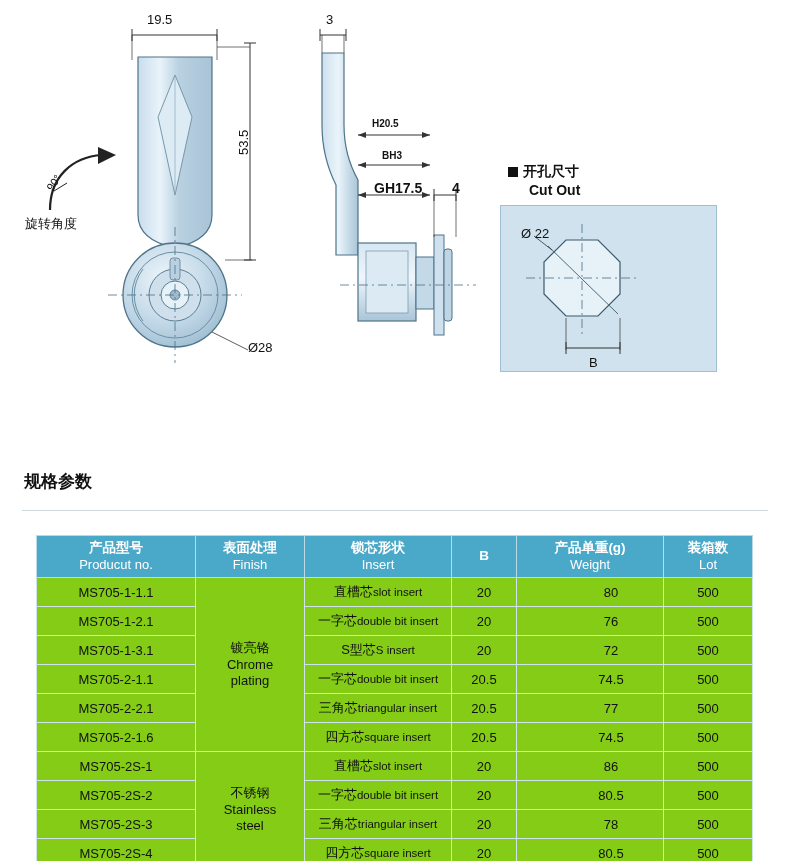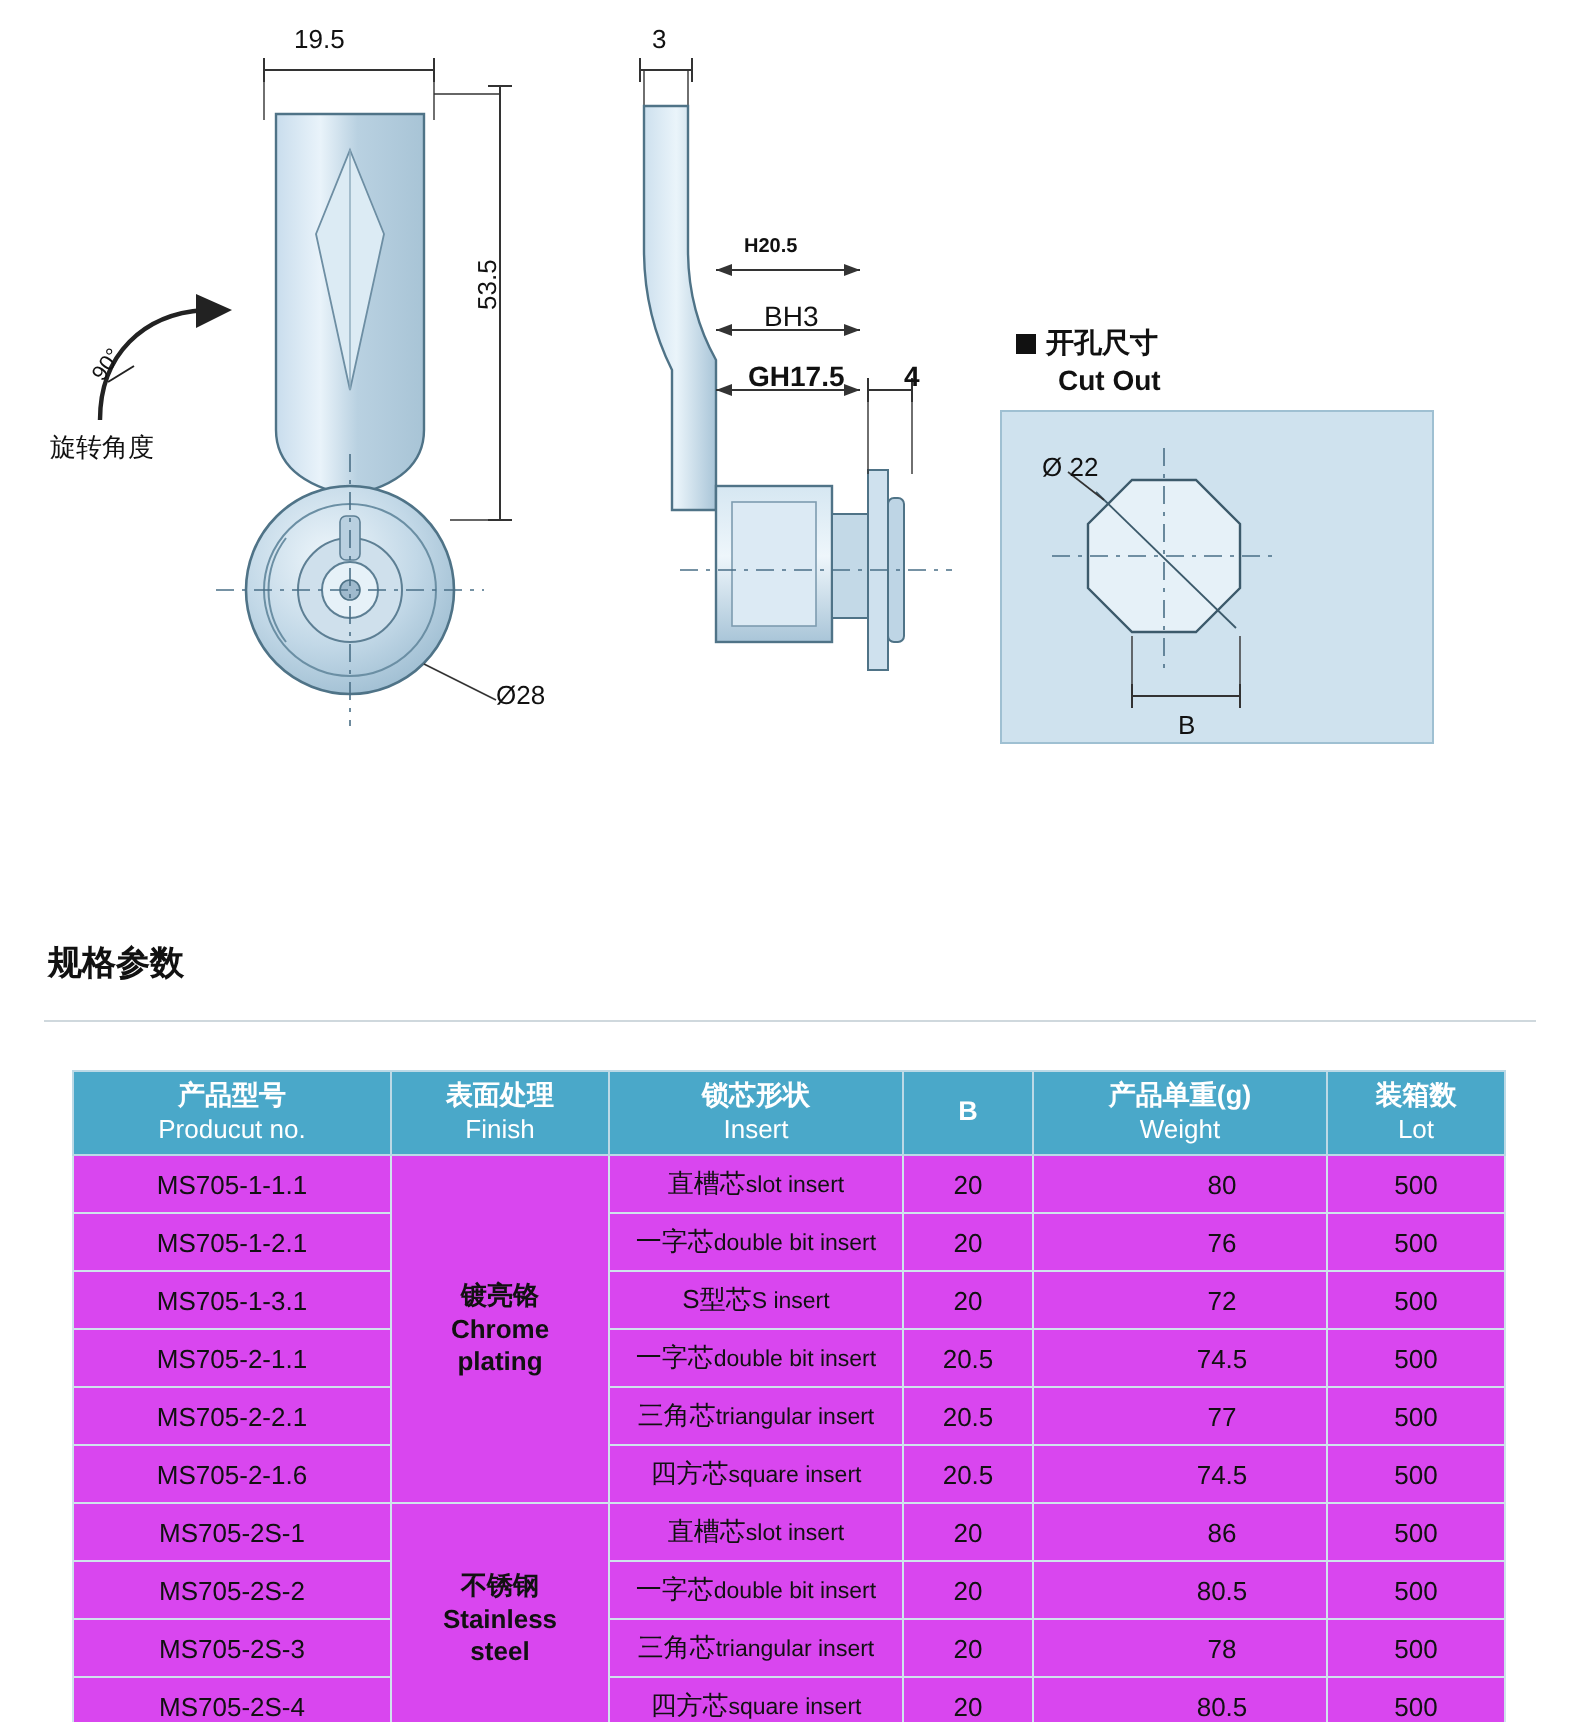--- a/index.html
+++ b/index.html
@@ -105,31 +105,30 @@
     border: 1px solid #bcd9e6;
     padding: 4px 6px;
     line-height: 1.25;
     text-align: center;
     font-size: 13.5px;
   }
   .spec-table td {
     border: 1px solid #cfe3ec;
     padding: 3px 6px;
     height: 22px;
-    background: #d946ef;
+    background: #84cc16;
     color: #111;
     text-align: center;
     white-space: nowrap;
   }
   .spec-table td.model { text-align: center; width: 146px; }
   .spec-table td.finish {
     width: 96px;
     line-height: 1.25;
     font-size: 13px;
-    font-weight: bold;
   }
   .spec-table td.insert {
     width: 134px;
     text-align: center;
   }
   .spec-table td.insert .cn { font-size: 13px; text-align: center; }
   .spec-table td.insert .en { font-size: 11.5px; }
   .spec-table td.bcol { width: 52px; }
   .spec-table td.wcol { width: 92px; padding-left: 48px; }
   .spec-table td.lcol { width: 76px; }
@@ -244,21 +243,21 @@
 
     <line x1="154" y1="190" x2="176" y2="190" stroke="#333" stroke-width="1"></line>
     <line x1="154" y1="184" x2="154" y2="196" stroke="#333" stroke-width="1"></line>
     <line x1="176" y1="184" x2="176" y2="196" stroke="#333" stroke-width="1"></line>
     <line x1="154" y1="190" x2="154" y2="232" stroke="#333" stroke-width="0.7"></line>
     <line x1="176" y1="190" x2="176" y2="232" stroke="#333" stroke-width="0.7"></line>
   </svg>
 
   <span class="dim-text" style="left:326px;top:12px;">3</span>
   <span class="dim-text" style="left:372px;top:118px;font-weight:bold;font-size:10px;">H20.5</span>
-  <span class="dim-text" style="left:382px;top:150px;font-weight:normal;font-size:14px;">BH3</span>
+  <span class="dim-text" style="left:382px;top:150px;font-weight:bold;font-size:10px;">BH3</span>
   <span class="dim-text" style="left:374px;top:180px;font-weight:bold;font-size:14px;">GH17.5</span>
   <span class="dim-text" style="left:452px;top:180px;font-weight:bold;font-size:14px;">4</span>
 
 
   <div class="cutout-title-box">
     <span class="sq-bullet"></span><span>开孔尺寸</span>
   </div>
   <div class="cutout-sub">Cut Out</div>
 
   <div class="cutout-panel"></div>

